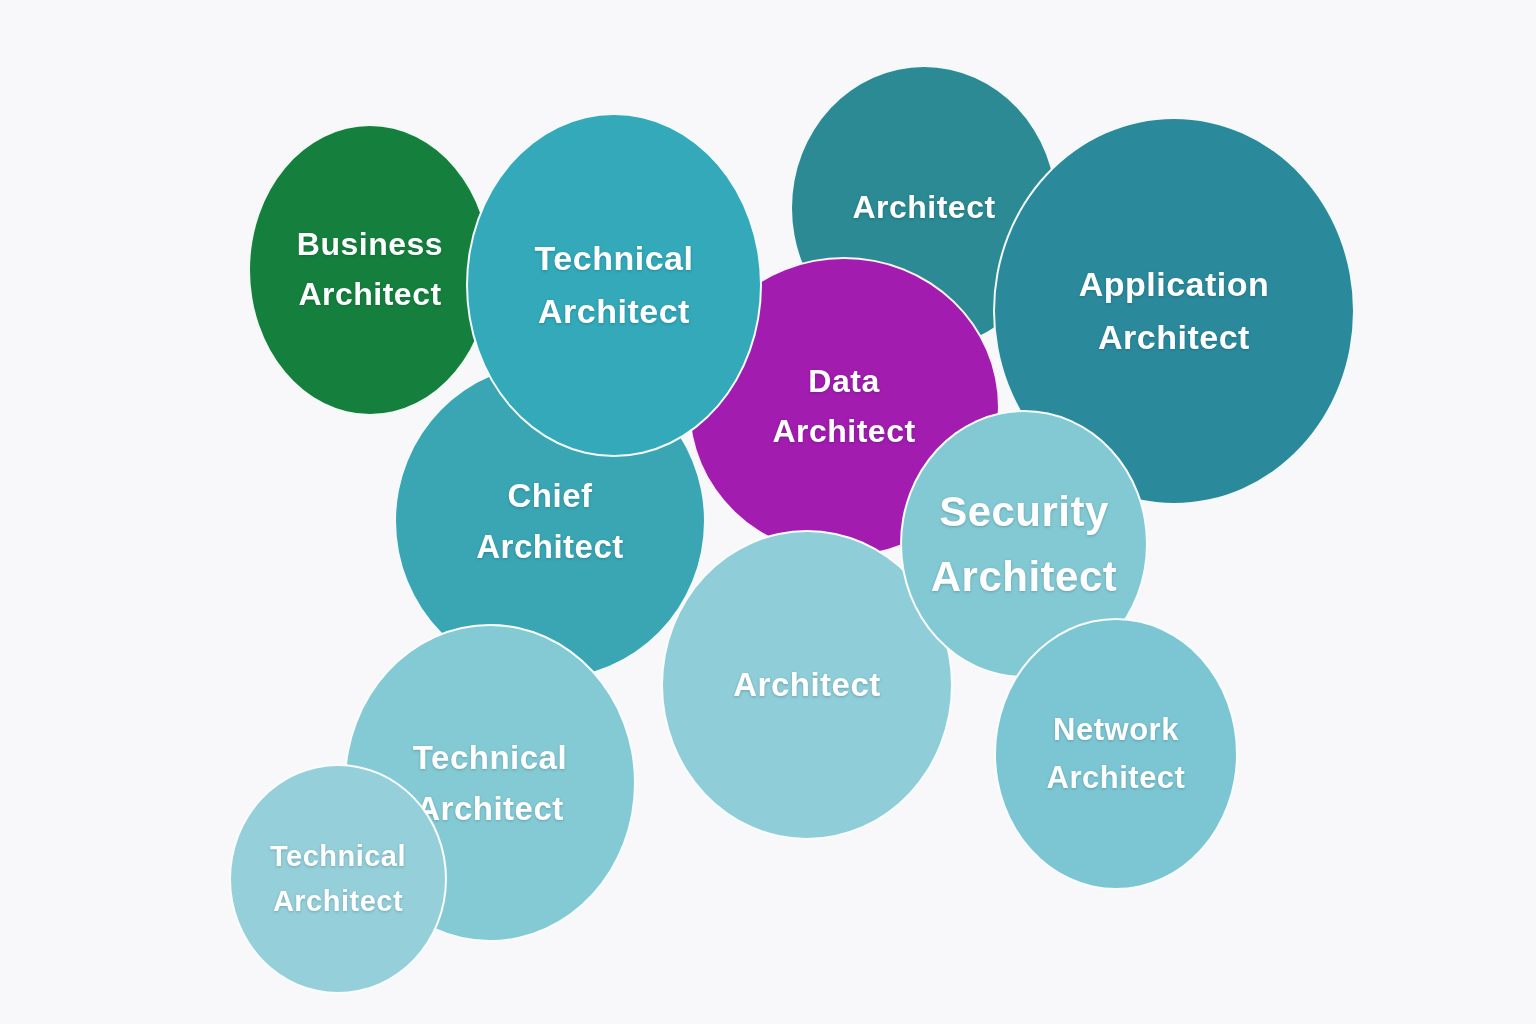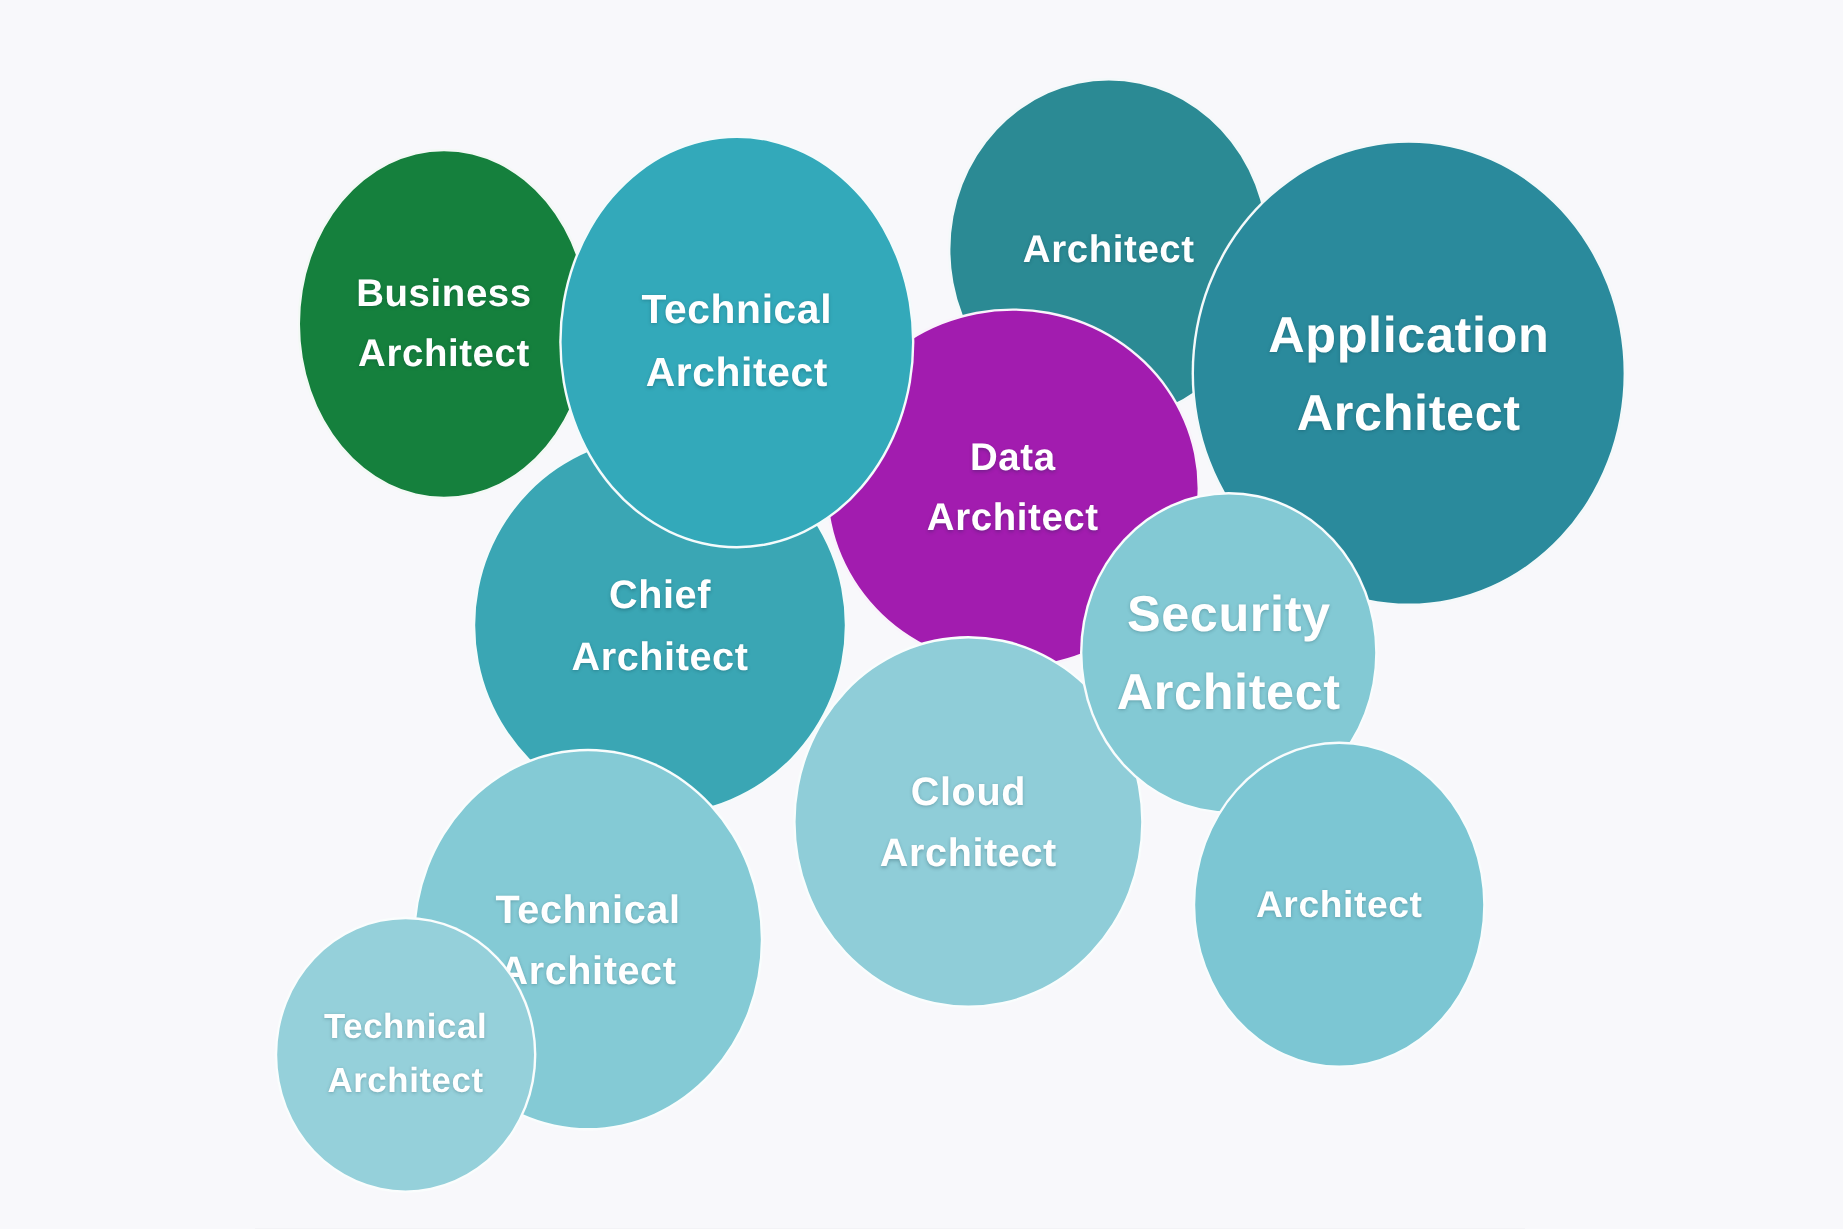--- a/index.html
+++ b/index.html
@@ -61,39 +61,39 @@
         <div>Architect</div>
       </div>
     </div>
     <div class="bubble" style="left: 466px; top: 113px; width: 296px; height: 344px; background: rgb(51, 169, 186); z-index: 5;">
       <div class="bubble-label" style="font-size: 34px;">
         <div>Technical</div>
         <div>Architect</div>
       </div>
     </div>
     <div class="bubble" style="left: 993px; top: 117px; width: 362px; height: 388px; background: rgb(42, 138, 156); z-index: 6;">
-      <div class="bubble-label" style="font-size: 42px;">
+      <div class="bubble-label" style="font-size: 34px;">
         <div>Application</div>
         <div>Architect</div>
       </div>
     </div>
     <div class="bubble" style="left: 661px; top: 530px; width: 292px; height: 310px; background: rgb(143, 205, 216); z-index: 7;">
       <div class="bubble-label" style="font-size: 33px;">
-        <div>Cloud</div>
         <div>Architect</div>
       </div>
     </div>
     <div class="bubble" style="left: 900px; top: 410px; width: 248px; height: 268px; background: rgb(131, 201, 212); z-index: 8;">
       <div class="bubble-label" style="font-size: 42px;">
         <div>Security</div>
         <div>Architect</div>
       </div>
     </div>
     <div class="bubble" style="left: 994px; top: 618px; width: 244px; height: 272px; background: rgb(124, 198, 211); z-index: 9;">
       <div class="bubble-label" style="font-size: 31px;">
+        <div>Network</div>
         <div>Architect</div>
       </div>
     </div>
     <div class="bubble" style="left: 344px; top: 624px; width: 292px; height: 318px; background: rgb(132, 202, 213); z-index: 10;">
       <div class="bubble-label" style="font-size: 33px;">
         <div>Technical</div>
         <div>Architect</div>
       </div>
     </div>
     <div class="bubble" style="left: 229px; top: 764px; width: 218px; height: 230px; background: rgb(149, 208, 218); z-index: 11;">

